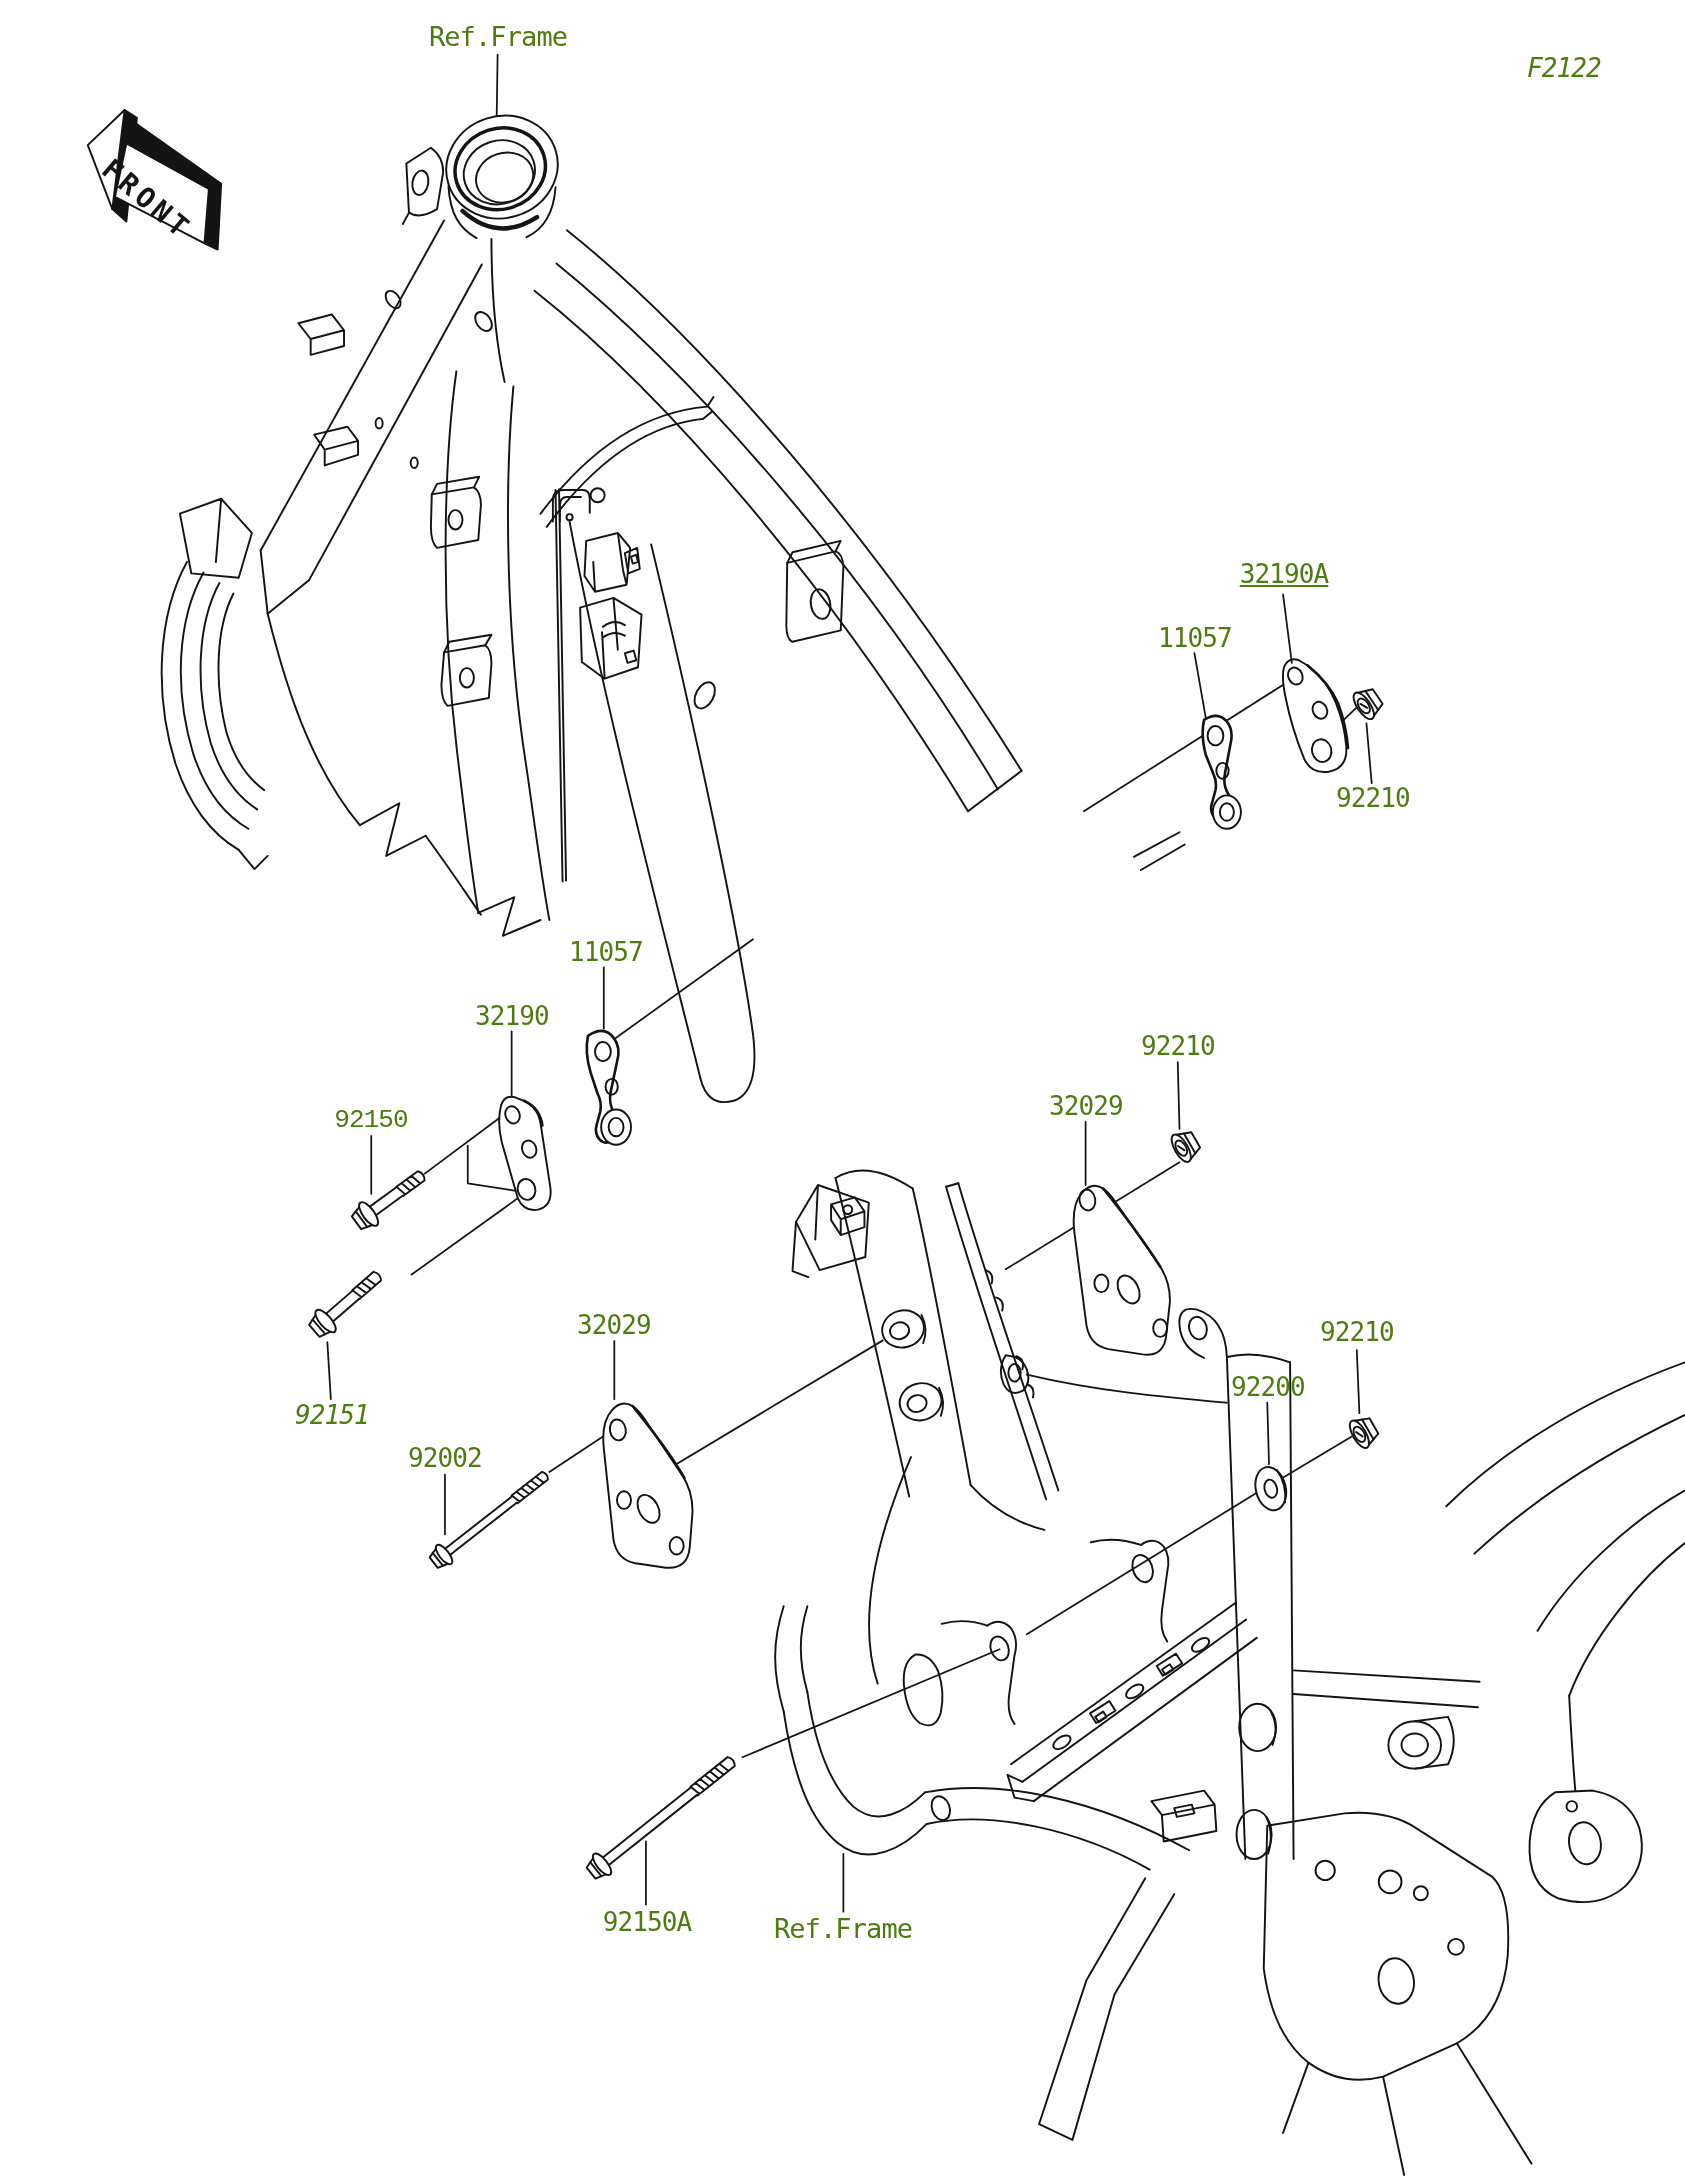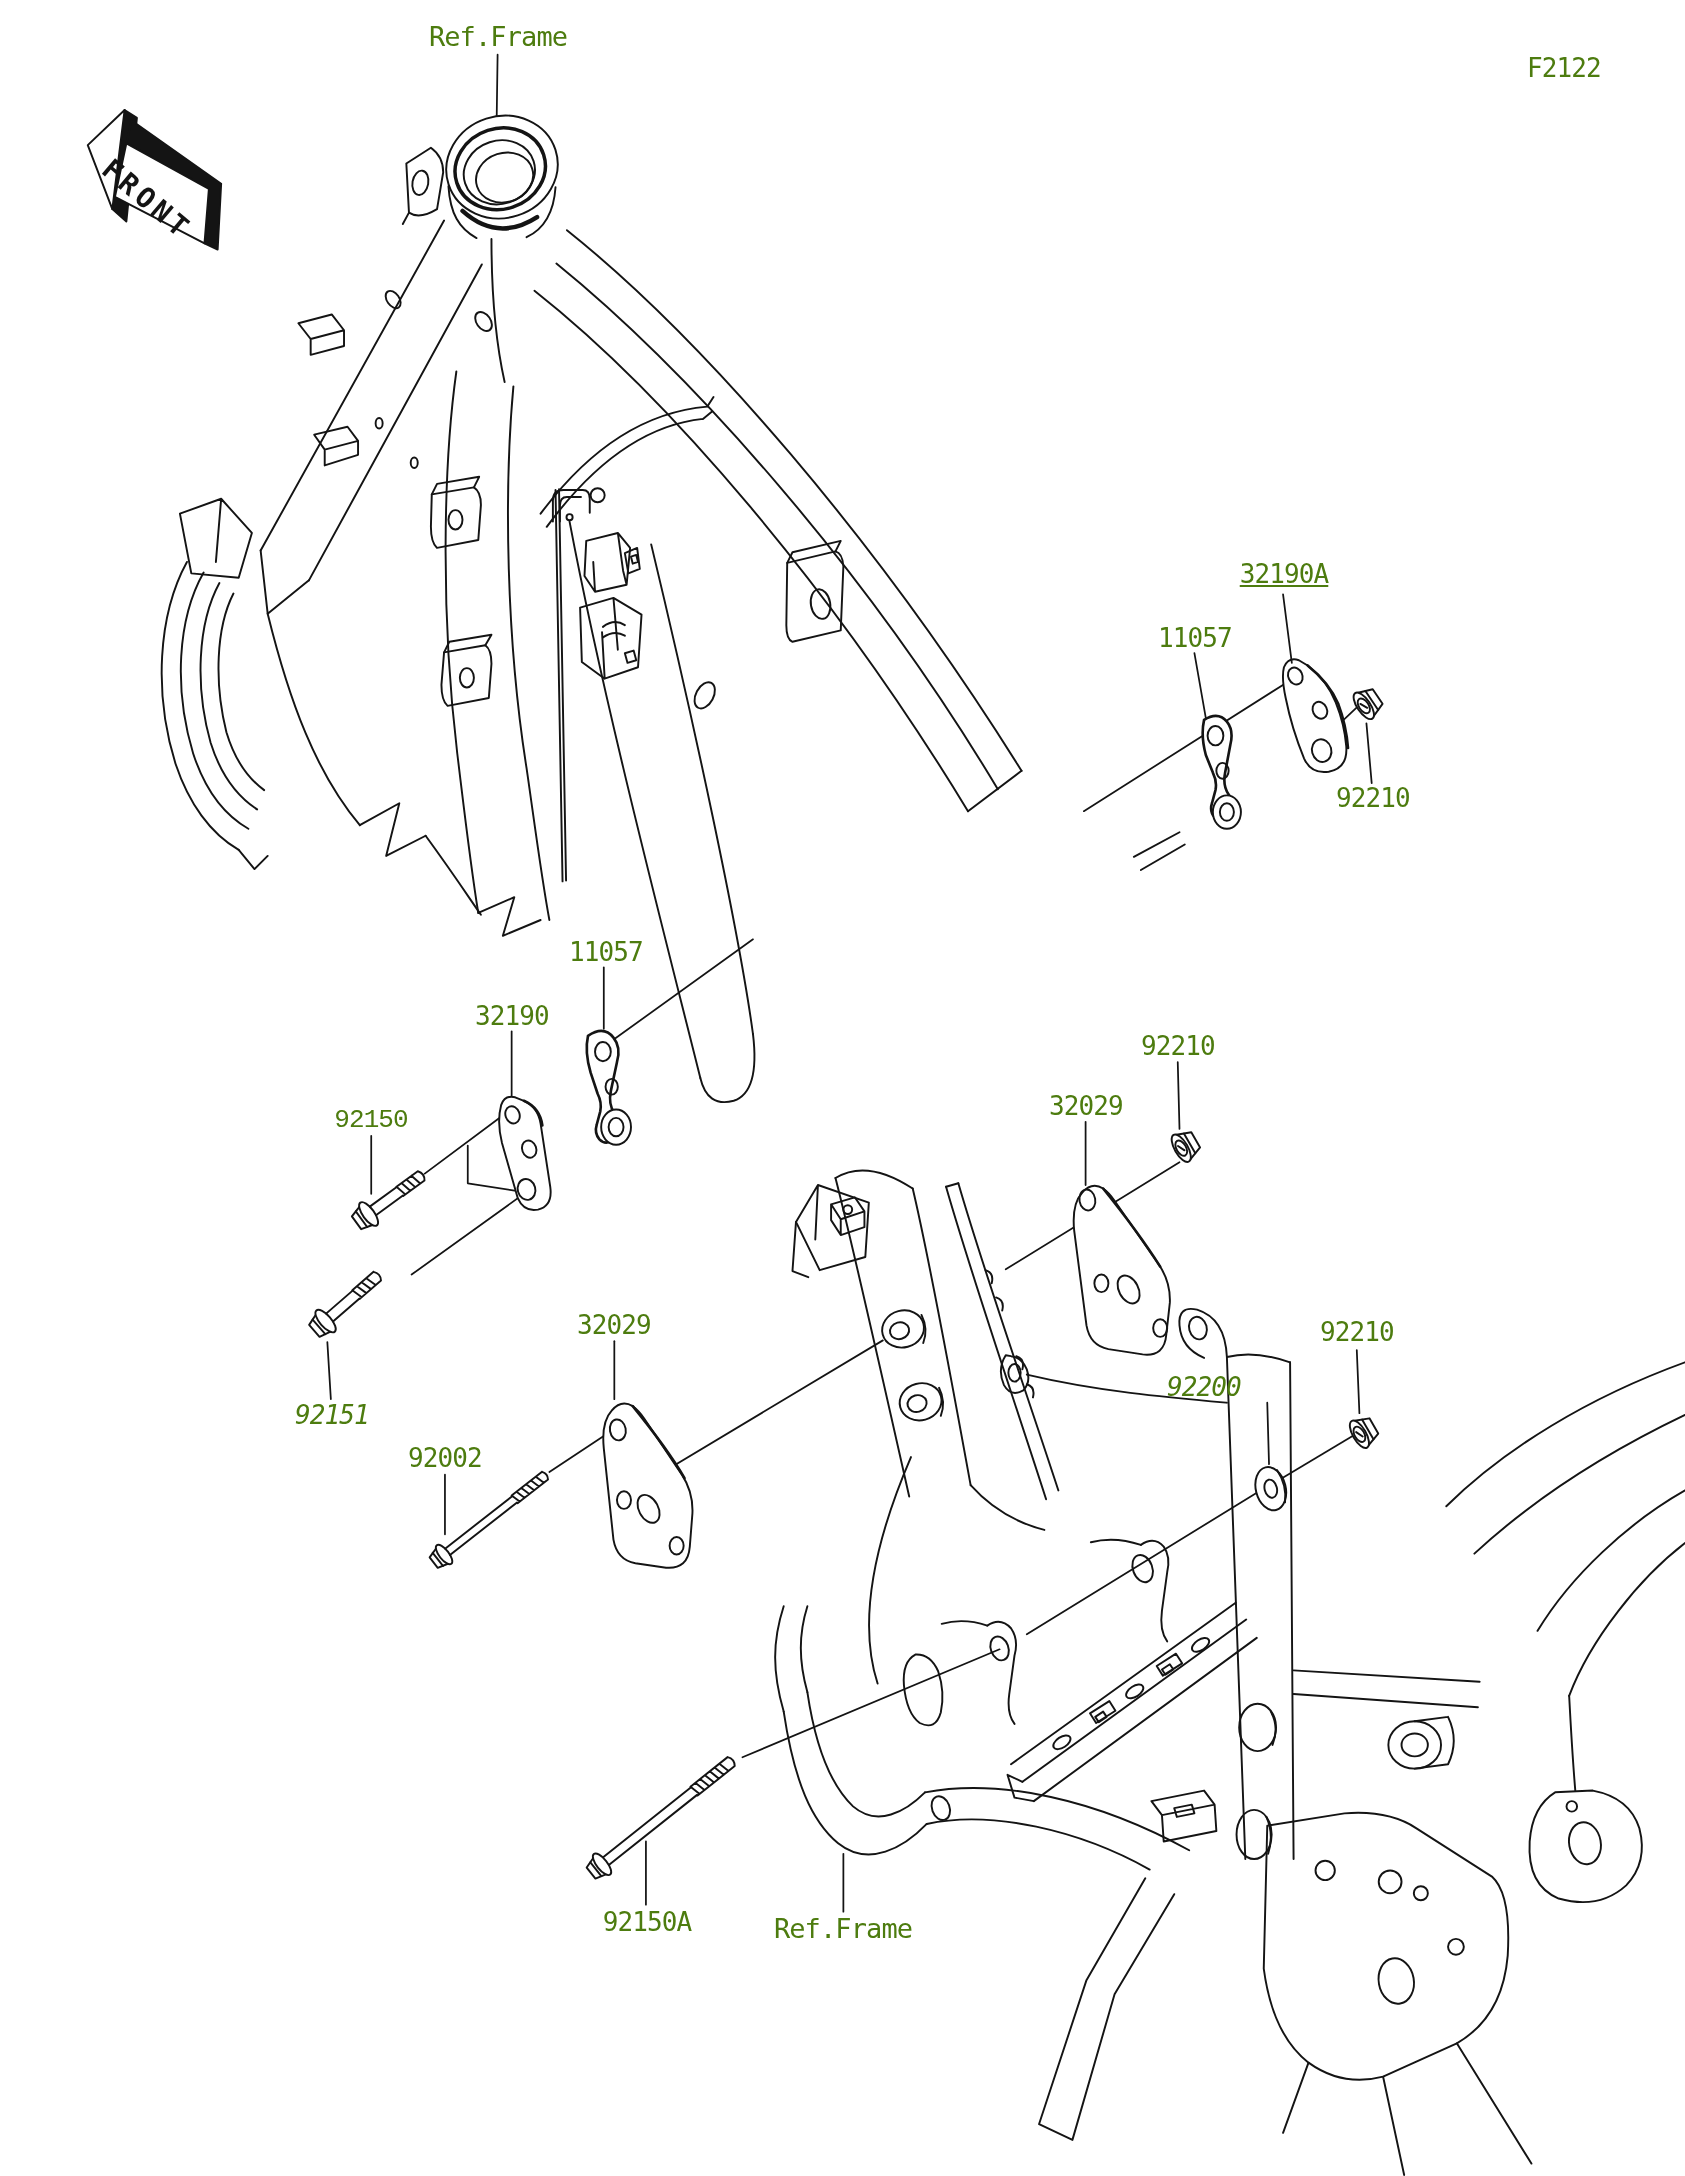--- a/index.html
+++ b/index.html
@@ -6,21 +6,21 @@
   .stage{
     position:relative;width:1685px;height:2177px;background:#ffffff;
     font-family:"DejaVu Sans Mono", monospace;color:#141414;overflow:hidden;
   }
   .stage svg{position:absolute;left:0;top:0;}
   .plabel{
     position:absolute;font-size:26px;line-height:28px;letter-spacing:-0.9px;
     color:#4d7c0f;white-space:nowrap;transform:translateX(-50%);
   }
   .reflabel{font-size:27px;}
-  .pagecode{font-size:26px;}
+  .pagecode{font-size:26px;font-style:italic;}
 </style>
 </head>
 <body>
 
 <div class="stage">
 
 <svg width="1685" height="2177" viewBox="0 0 1920 2480">
   <g stroke="#141414" stroke-width="2.2" fill="none" stroke-linecap="round" stroke-linejoin="round">
 
     <g>
@@ -386,19 +386,19 @@
 <div class="plabel" style="left:1195px;top:624px;">11057</div>
 <div class="plabel" style="left:1373px;top:784px;">92210</div>
 <div class="plabel" style="left:606px;top:938px;">11057</div>
 <div class="plabel" style="left:512px;top:1002px;">32190</div>
 <div class="plabel" style="left:371px;top:1106px;font-family:Liberation Mono, monospace;">92150</div>
 <div class="plabel" style="left:332px;top:1401px;font-style:italic;">92151</div>
 <div class="plabel" style="left:445px;top:1444px;">92002</div>
 <div class="plabel" style="left:614px;top:1311px;">32029</div>
 <div class="plabel" style="left:1178px;top:1032px;">92210</div>
 <div class="plabel" style="left:1086px;top:1092px;">32029</div>
-<div class="plabel" style="left:1204px;top:1373px;font-style:italic;">92200</div>
+<div class="plabel" style="left:1268px;top:1373px;">92200</div>
 <div class="plabel" style="left:1357px;top:1318px;">92210</div>
 <div class="plabel" style="left:647px;top:1908px;">92150A</div>
 <div class="plabel reflabel" style="left:843px;top:1915px;">Ref.Frame</div>
 
 </div>
 
 
 </body></html>

